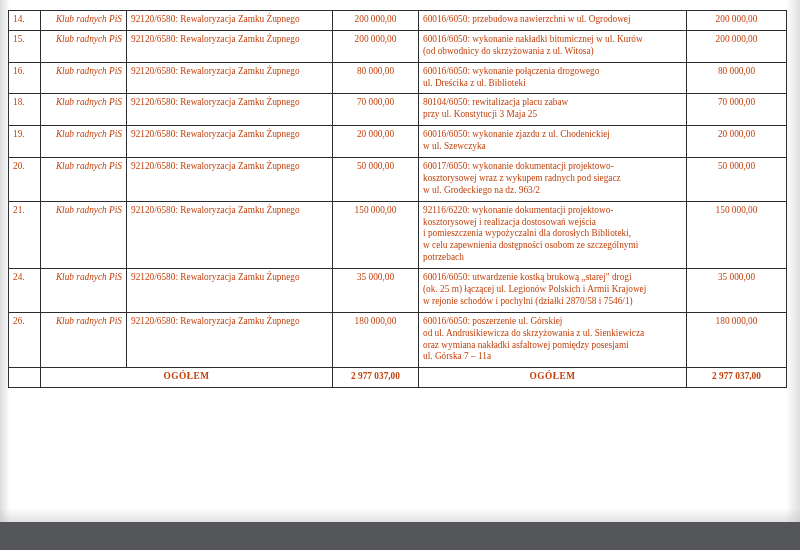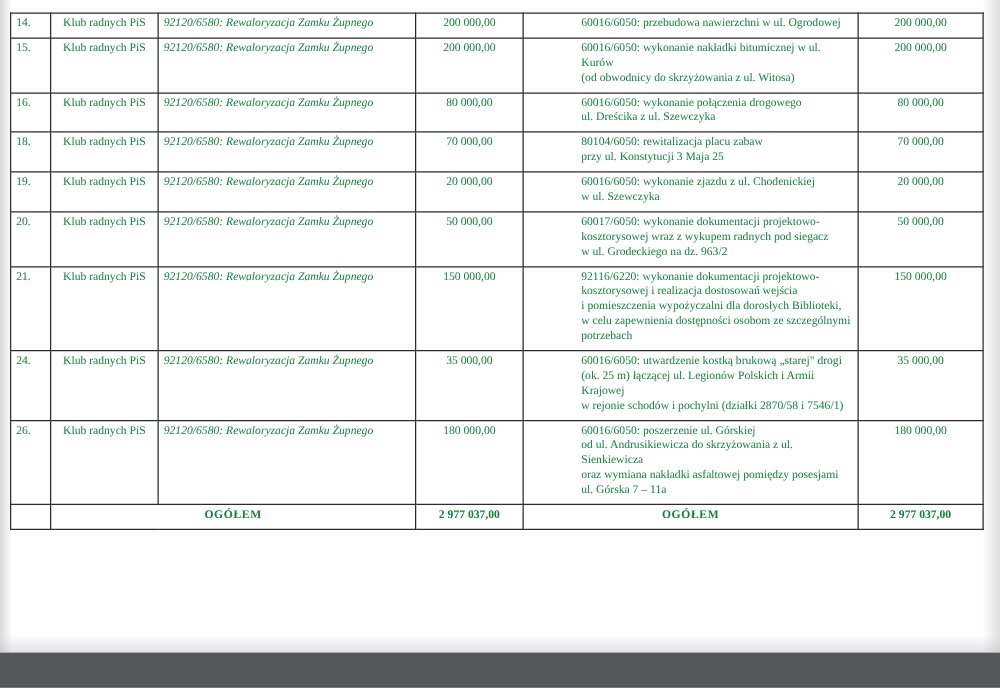--- a/index.html
+++ b/index.html
@@ -33,21 +33,21 @@
     background: linear-gradient(to bottom, rgba(255,255,255,0) 0%, rgba(190,190,190,0.45) 100%);
     pointer-events: none;
   }
   table.budget {
     position: absolute;
     left: 8px;
     top: 10px;
     width: 778px;
     border-collapse: collapse;
     table-layout: fixed;
-    color: #15803d;
+    color: #c2410c;
   }
   table.budget td {
     border: 1px solid #2b2c30;
     padding: 3px 4px 4px 4px;
     font-size: 9.3px;
     line-height: 1.28;
     vertical-align: top;
   }
   
   col.c-no    { width: 32px; }
@@ -56,29 +56,29 @@
   col.c-amt   { width: 86px; }
   col.c-desc  { width: 268px; }
   col.c-amt2  { width: 100px; }
 
   td.no {
     text-align: left;
     padding-left: 6px;
     font-size: 9.5px;
   }
   td.club {
-    text-align: center;
+    text-align: right;
+    font-style: italic;
     font-size: 9.2px;
     padding-top: 4px;
   }
   td.task {
     font-size: 9.3px;
     padding-left: 6px;
     padding-top: 4px;
-    font-style: italic;
   }
   td.amt {
     text-align: center;
     font-size: 9.3px;
     padding-top: 4px;
   }
   td.desc {
     font-size: 9.3px;
     padding-left: 6px;
     padding-top: 4px;
@@ -98,21 +98,21 @@
     margin-top: 36px;
   }
   td.total-amt {
     text-align: center;
     font-size: 9.5px;
   }
   td.total-amt2 {
     text-align: center;
     font-size: 9.1px;
   }
-  .line { display: block; margin-left: 42px; }
+  .line { display: block; }
   
   #scan-left-shadow {
     position: absolute;
     left: 0; top: 0;
     width: 10px; height: 522px;
     background: linear-gradient(to right, rgba(150,150,150,0.35), rgba(255,255,255,0));
     pointer-events: none;
   }
   #scan-right-shadow {
     position: absolute;
@@ -158,21 +158,21 @@
             </td>
             <td class="amt2">200 000,00</td>
           </tr>
           <tr>
             <td class="no">16.</td>
             <td class="club">Klub radnych PiS</td>
             <td class="task">92120/6580: Rewaloryzacja Zamku Żupnego</td>
             <td class="amt">80 000,00</td>
             <td class="desc">
               <span class="line">60016/6050: wykonanie połączenia drogowego</span>
-              <span class="line">ul. Dreścika z ul. Szewczyka</span>
+              <span class="line">ul. Dreścika z ul. Biblioteki</span>
             </td>
             <td class="amt2">80 000,00</td>
           </tr>
           <tr>
             <td class="no">18.</td>
             <td class="club">Klub radnych PiS</td>
             <td class="task">92120/6580: Rewaloryzacja Zamku Żupnego</td>
             <td class="amt">70 000,00</td>
             <td class="desc">
               <span class="line">80104/6050: rewitalizacja placu zabaw</span>

